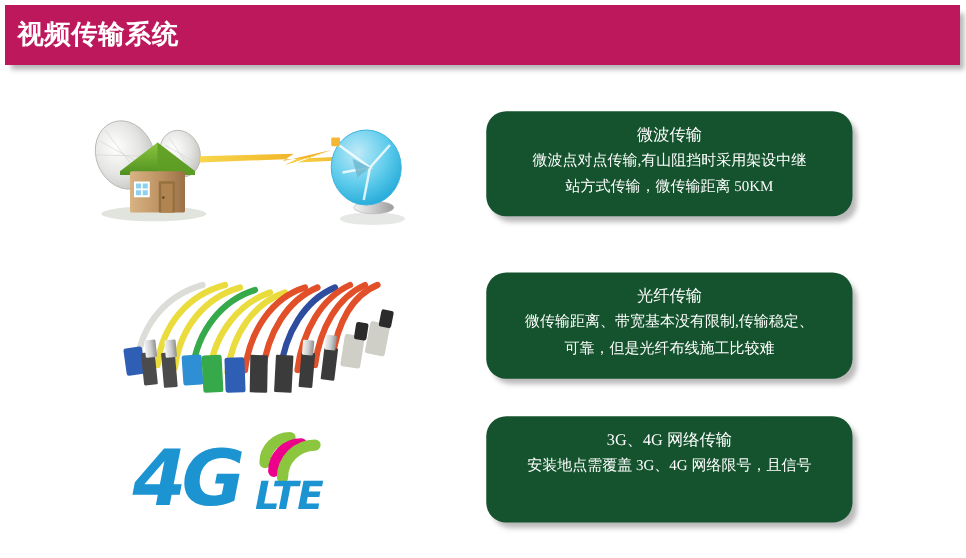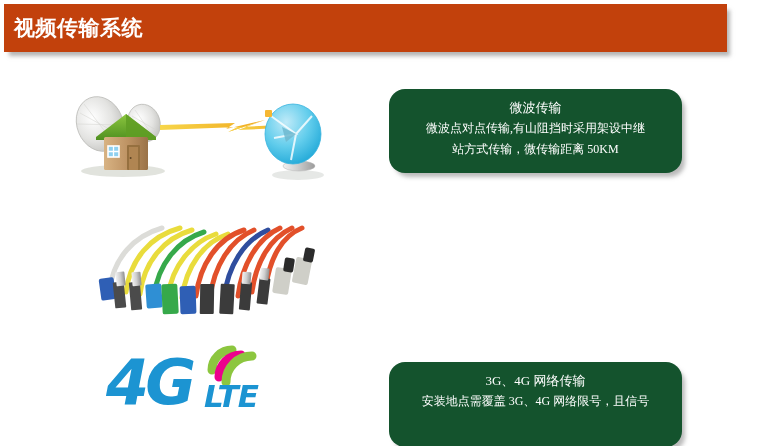--- a/index.html
+++ b/index.html
@@ -13,25 +13,24 @@
     position: relative;
     overflow: hidden;
     font-family: "Liberation Sans", "DejaVu Sans", sans-serif;
   }
 
   
   .header-bar {
     position: absolute;
     left: 4px;
     top: 4px;
-    width: 681px;
+    width: 764px;
     height: 48px;
-    background: #c2410c;
+    background: #be185d;
     box-shadow: 4px 5px 4px -1px rgba(120,120,120,0.55);
-    padding-left: 42px;
   }
   .header-title {
     position: absolute;
     left: 10px;
     top: 11px;
     font-size: 21px;
     font-weight: bold;
     color: #ffffff;
     letter-spacing: 0.5px;
     white-space: nowrap;
@@ -65,21 +64,21 @@
     border-radius: 16px;
     box-shadow: 4px 5px 4px -1px rgba(130,130,130,0.55);
     color: #ffffff;
     text-align: center;
     box-sizing: border-box;
     padding: 8px 6px 8px 6px;
     font-family: "Liberation Serif", "DejaVu Serif", serif;
   }
   .box-1 { top: 9px;  height: 84px; }
   .box-2 { top: 8px;  height: 85px; }
-  .box-3 { top: 9px;  height: 85px; margin-top: 29px; }
+  .box-3 { top: 9px;  height: 85px; }
 
   .box-title {
     font-size: 13px;
     line-height: 21px;
     font-weight: normal;
     white-space: nowrap;
   }
   .box-body {
     font-size: 12px;
     line-height: 21px;
@@ -231,20 +230,27 @@
         <rect x="170" y="68" width="11" height="26" rx="1" transform="rotate(7 175 81)" fill="#3b3b3b"></rect>
         <rect x="172" y="58" width="9" height="12" rx="1" transform="rotate(7 176 64)" fill="url(#conGrey)"></rect>
         <rect x="186" y="58" width="16" height="26" rx="2" transform="rotate(9 194 71)" fill="#cfcfc8"></rect>
         <rect x="196" y="48" width="10" height="14" rx="2" transform="rotate(9 201 55)" fill="#2b2b2b"></rect>
         <rect x="206" y="48" width="16" height="26" rx="2" transform="rotate(11 214 61)" fill="#cfcfc8"></rect>
         <rect x="216" y="38" width="10" height="14" rx="2" transform="rotate(11 221 45)" fill="#2b2b2b"></rect>
       </g>
     </svg>
   </div>
 
+  <div class="info-box box-2">
+    <div class="box-title">光纤传输</div>
+    <div class="box-body">
+      <span class="ln">微传输距离、带宽基本没有限制,传输稳定、</span>
+      <span class="ln">可靠，但是光纤布线施工比较难</span>
+    </div>
+  </div>
 </div>
 
 <div class="row row-3">
 
   <div class="art">
     <div class="lte-wrap">
       <svg viewBox="0 0 240 90" style="position:absolute;left:0;top:0;width:240px;height:90px;">
 
         <g fill="none" stroke-linecap="round">
           <path d="M112 38 A 20 20 0 0 1 132 18" stroke="#8CC63F" stroke-width="9"></path>

